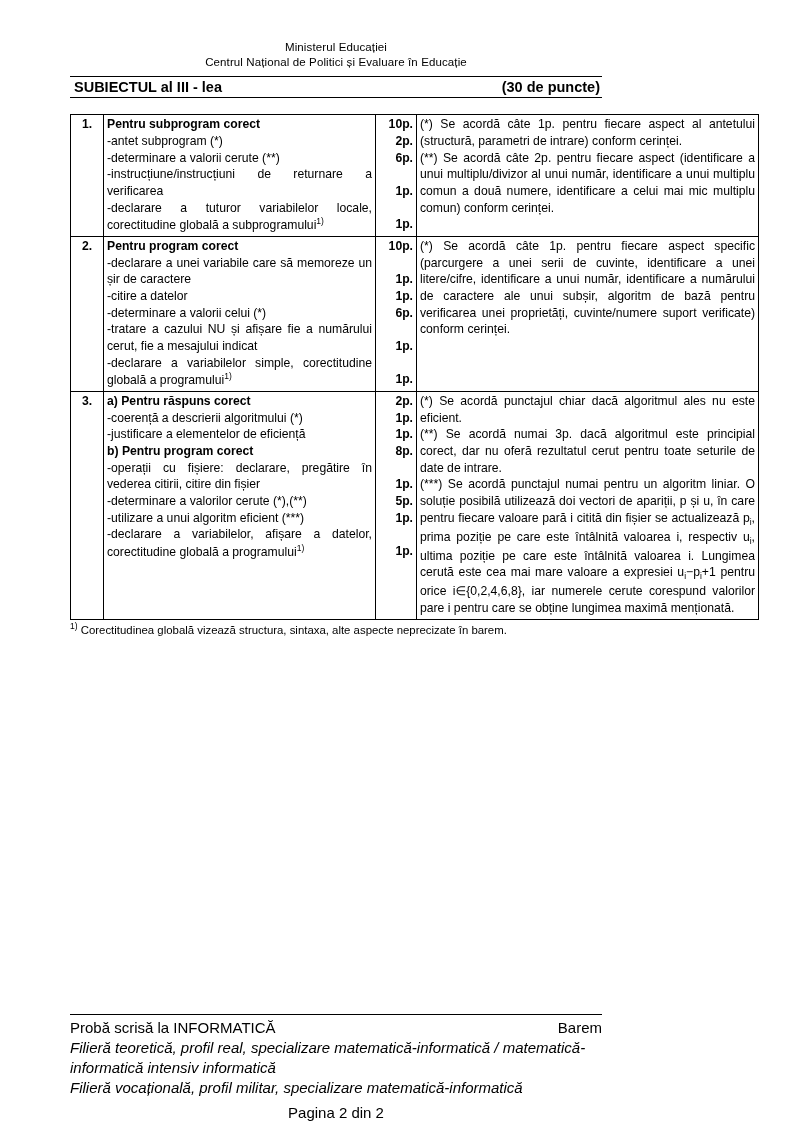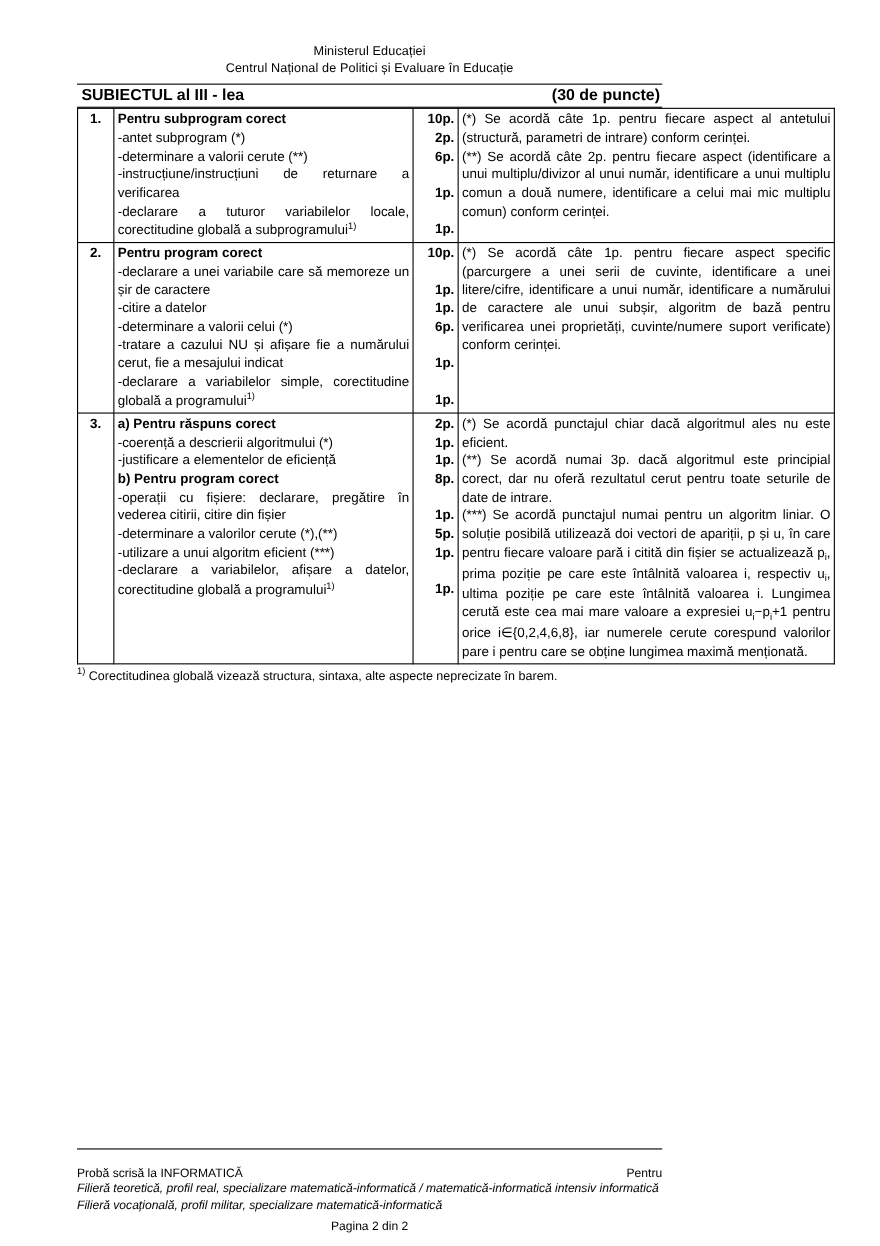--- a/index.html
+++ b/index.html
@@ -29,21 +29,21 @@
     padding-top: 40px;
     line-height: 1.28;
   }
   .doc-header .line {
     font-size: 11.5px;
     letter-spacing: 0.01em;
   }
 
   
   .subject-bar {
-    margin: 7px 70px 0 70px;
+    margin: 7px 70px 16px 70px;
     border-top: 1.4px solid #000;
     border-bottom: 1.4px solid #000;
     display: flex;
     justify-content: space-between;
     align-items: baseline;
     padding: 2px 2px 2px 4px;
     font-weight: bold;
     font-size: 14.5px;
   }
 
@@ -82,22 +82,22 @@
   }
   .table-footnote sup { font-size: 8.5px; }
 
   
   .doc-footer {
     position: absolute;
     left: 70px;
     right: 70px;
     bottom: 10px;
     border-top: 1.2px solid #000;
-    padding-top: 15px;
-    font-size: 11px;
+    padding-top: 3px;
+    font-size: 15px;
     line-height: 1.33;
   }
   .footer-row1 {
     display: flex;
     justify-content: space-between;
   }
   .doc-footer .it { font-style: italic; }
   .footer-page {
     text-align: center;
     margin-top: 5px;
@@ -203,20 +203,20 @@
       </tr>
 
     </tbody>
   </table>
 
   <div class="table-footnote"><sup>1)</sup><span> Corectitudinea globală vizează structura, sintaxa, alte aspecte neprecizate în barem.</span></div>
 
   <div class="doc-footer">
     <div class="footer-row1">
       <span>Probă scrisă la INFORMATICĂ</span>
-      <span>Pentru</span>
+      <span>Barem</span>
     </div>
     <div class="it">Filieră teoretică, profil real, specializare matematică-informatică / matematică-informatică intensiv informatică</div>
     <div class="it">Filieră vocațională, profil militar, specializare matematică-informatică</div>
     <div class="footer-page">Pagina 2 din 2</div>
   </div>
 
 </div>
 
 </body></html>

